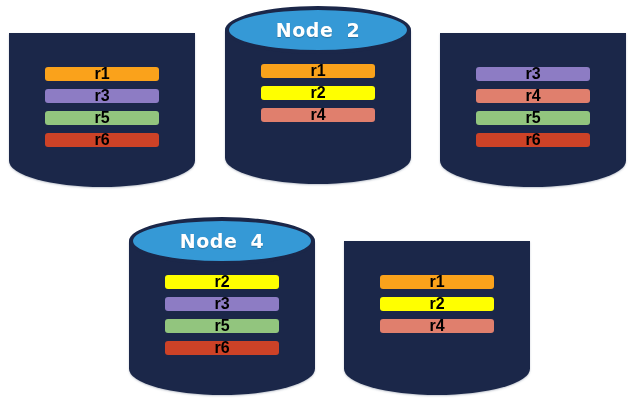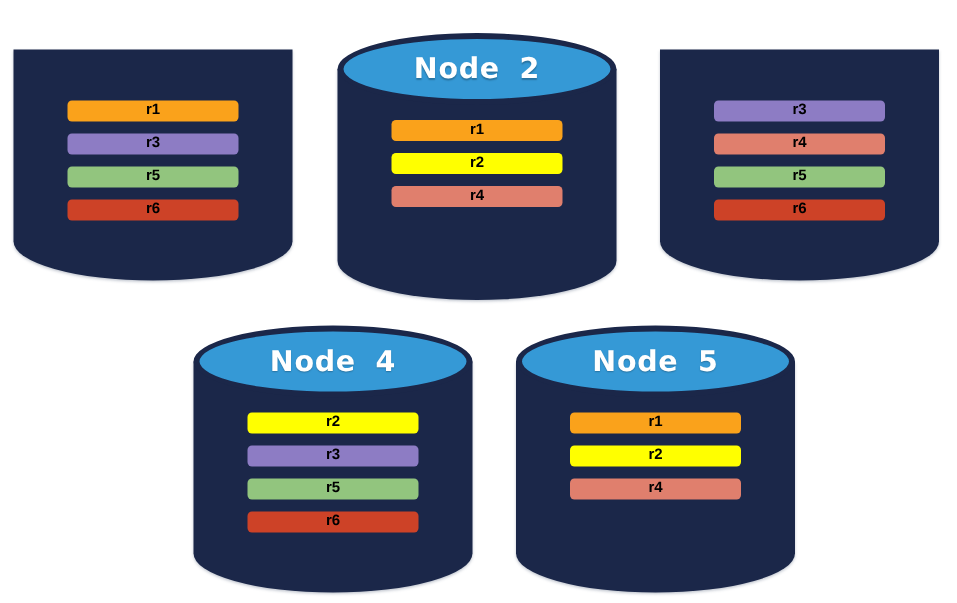--- a/index.html
+++ b/index.html
@@ -13,21 +13,21 @@
     height: 402px;
     background: var(--bg, #FFFFFF);
     overflow: hidden;
   }
   .cylinder {
     position: absolute;
     width: 186px;
     height: 178px;
   }
   .node-0 { left: 9px;   top: 9px; }
-  .node-1 { left: 225px; top: 22px; }
+  .node-1 { left: 225px; top: 6px; }
   .node-2 { left: 440px; top: 9px; }
   .node-3 { left: 129px; top: 217px; }
   .node-4 { left: 344px; top: 217px; }
 
   .cyl-body {
     position: absolute;
     left: 0; right: 0;
     top: 24px; bottom: 0;
     background: var(--navy, #1B2749);
     border-radius: 0 0 50% 50% / 0 0 17% 17%;
@@ -64,21 +64,21 @@
   .bar {
     height: 14px;
     margin-bottom: 8px;
     border-radius: 3px;
     display: flex;
     align-items: center;
     justify-content: center;
   }
   .bar span {
     font-family: "Liberation Sans", sans-serif;
-    font-size: 10px;
+    font-size: 16px;
     font-weight: bold;
     color: var(--bar-text, #000000);
     line-height: 1;
   }
 </style>
 </head>
 <body>
 
 <div class="canvas">
 
@@ -152,23 +152,20 @@
           <span>r5</span>
         </div>
         <div class="bar" style="background: rgb(205, 66, 39);">
           <span>r6</span>
         </div>
       </div>
   </div>
 
   <div class="cylinder node-4">
     <div class="cyl-body"></div>
-    <div class="cyl-top">
-      <span class="node-label">Node 5</span>
-    </div>
     <div class="bars">
         <div class="bar" style="background: rgb(250, 162, 27);">
           <span>r1</span>
         </div>
         <div class="bar" style="background: rgb(255, 255, 0);">
           <span>r2</span>
         </div>
         <div class="bar" style="background: rgb(224, 127, 109);">
           <span>r4</span>
         </div>

